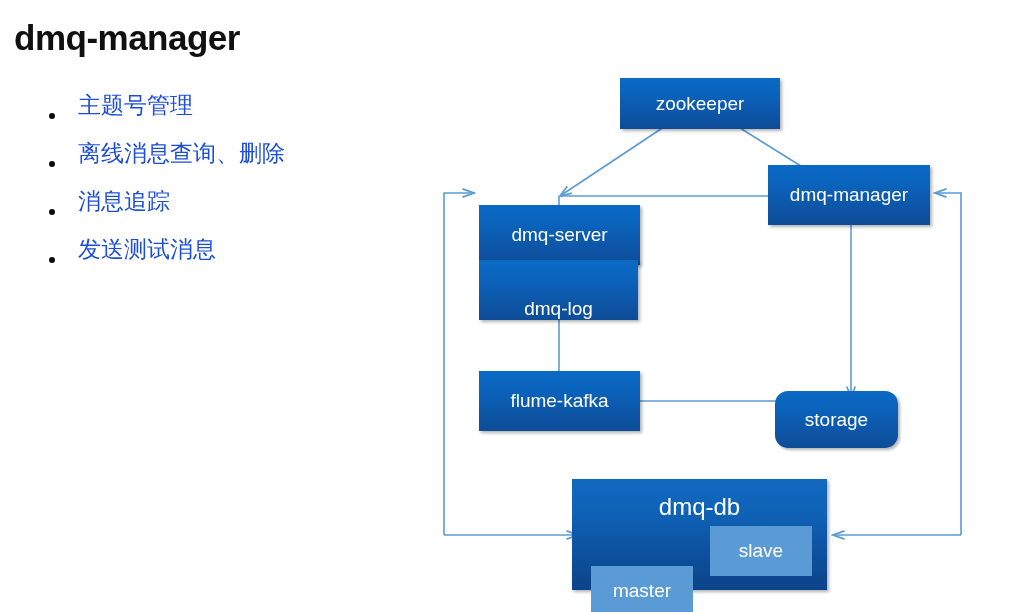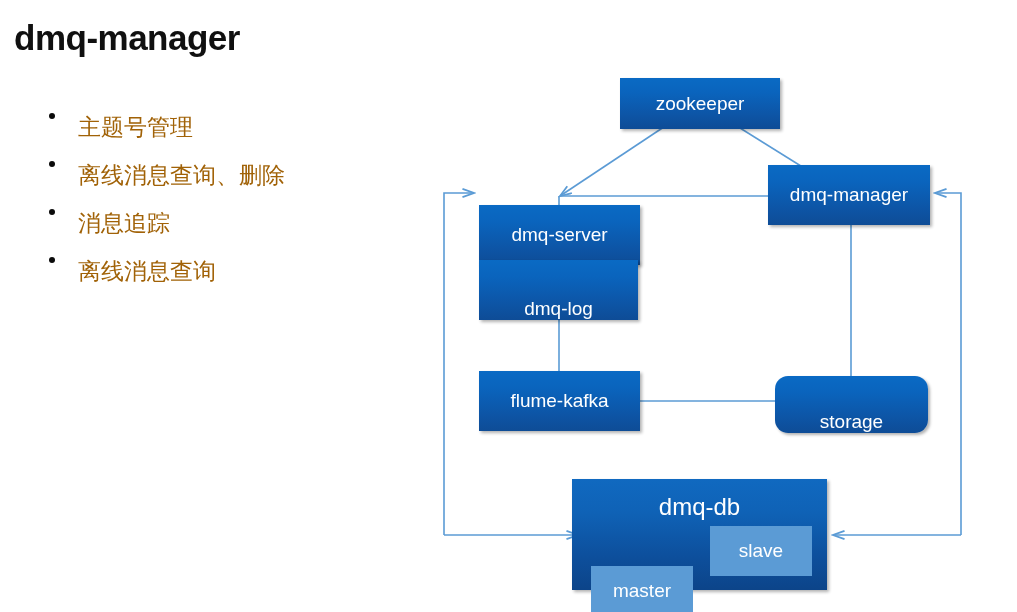--- a/index.html
+++ b/index.html
@@ -36,26 +36,26 @@
     left: 30px;
     top: 92px;
     width: 400px;
     list-style: none;
     margin: 0;
     padding: 0;
   }
   #bullet-list li {
     position: relative;
     font-size: 23px;
-    color: #a16207;
+    color: #1d4ed8;
     line-height: 26px;
     height: 48px;
     padding-left: 48px;
     display: flex;
-    align-items: flex-end;
+    align-items: flex-start;
     white-space: nowrap;
   }
   #bullet-list li .bullet-dot {
     position: absolute;
     left: 19px;
     top: 50%;
     width: 6px;
     height: 6px;
     margin-top: -3px;
     background: #0b0b0b;
@@ -137,21 +137,21 @@
     <li>
       <span class="bullet-dot"></span>
       <span>离线消息查询、删除</span>
     </li>
     <li>
       <span class="bullet-dot"></span>
       <span>消息追踪</span>
     </li>
     <li>
       <span class="bullet-dot"></span>
-      <span>离线消息查询</span>
+      <span>发送测试消息</span>
     </li>
   </ul>
 
   <div id="diagram">
 
     <svg id="connectors" viewBox="0 0 1017 612" width="1017" height="612">
       <defs>
         <marker id="arr" markerWidth="9" markerHeight="9" refX="7.6" refY="3.1" orient="auto" markerUnits="strokeWidth">
           <path d="M0.4,0.5 L7.6,3.1 L0.4,5.7" fill="none" stroke="#5b9bd5" stroke-width="1.1"></path>
         </marker>
@@ -193,21 +193,21 @@
     </div>
 
     <div class="node" id="node-dmq-log" style="left:479px; top:260px; width:159px; height:60px;align-items:flex-end;">
       <span>dmq-log</span>
     </div>
 
     <div class="node" id="node-flume-kafka" style="left:479px; top:371px; width:161px; height:60px;">
       <span>flume-kafka</span>
     </div>
 
-    <div class="node rounded" id="node-storage" style="left:775px; top:376px; width:153px; height:57px;align-items:flex-end;">
+    <div class="node rounded" id="node-storage" style="left:775px; top:391px; width:123px; height:57px;">
       <span>storage</span>
     </div>
 
     <div class="node" id="node-dmq-db" style="left:572px; top:479px; width:255px; height:111px;">
       <span class="db-title">dmq-db</span>
     </div>
 
     <div class="db-sub" id="node-master" style="left:591px; top:526px; width:102px; height:50px;margin-top:40px;">
       <span>master</span>
     </div>

